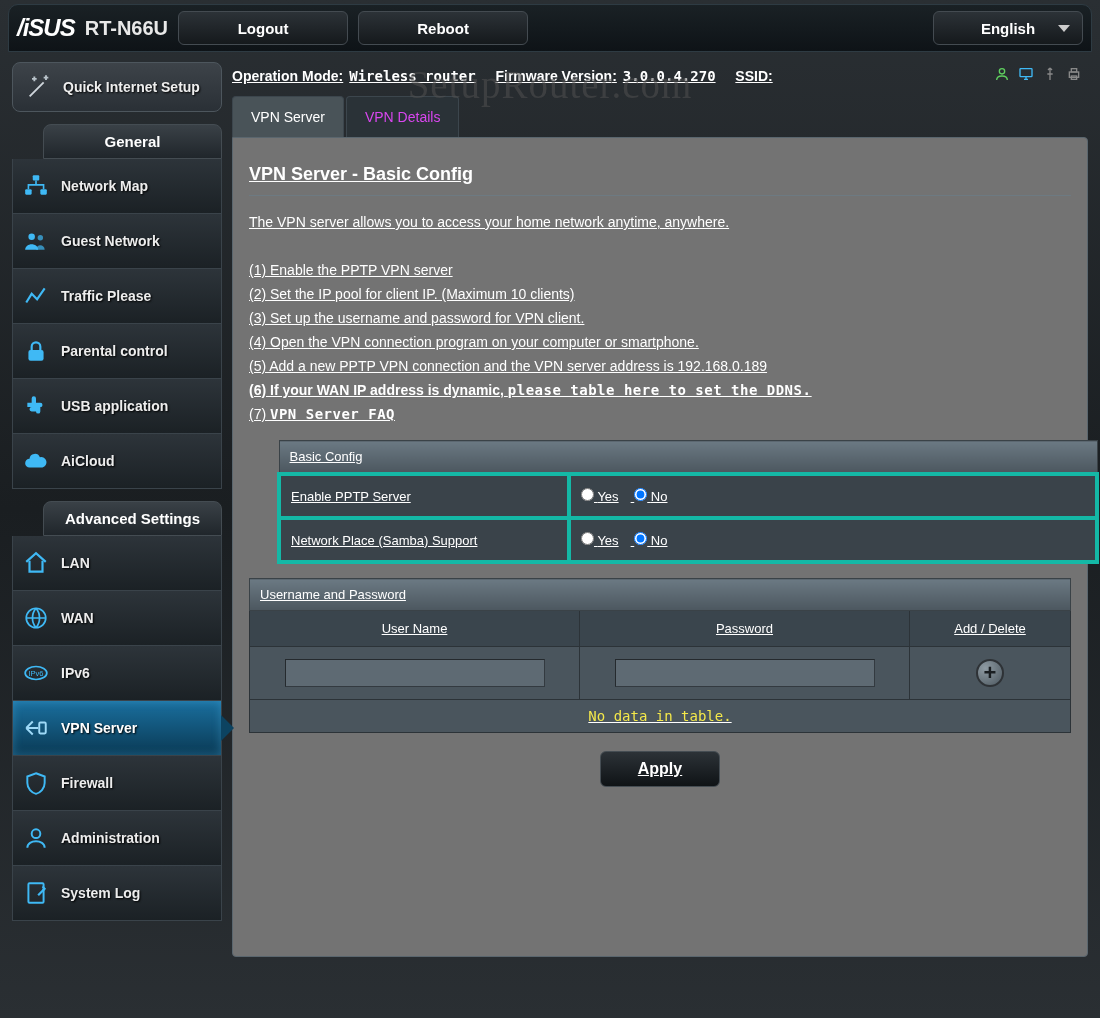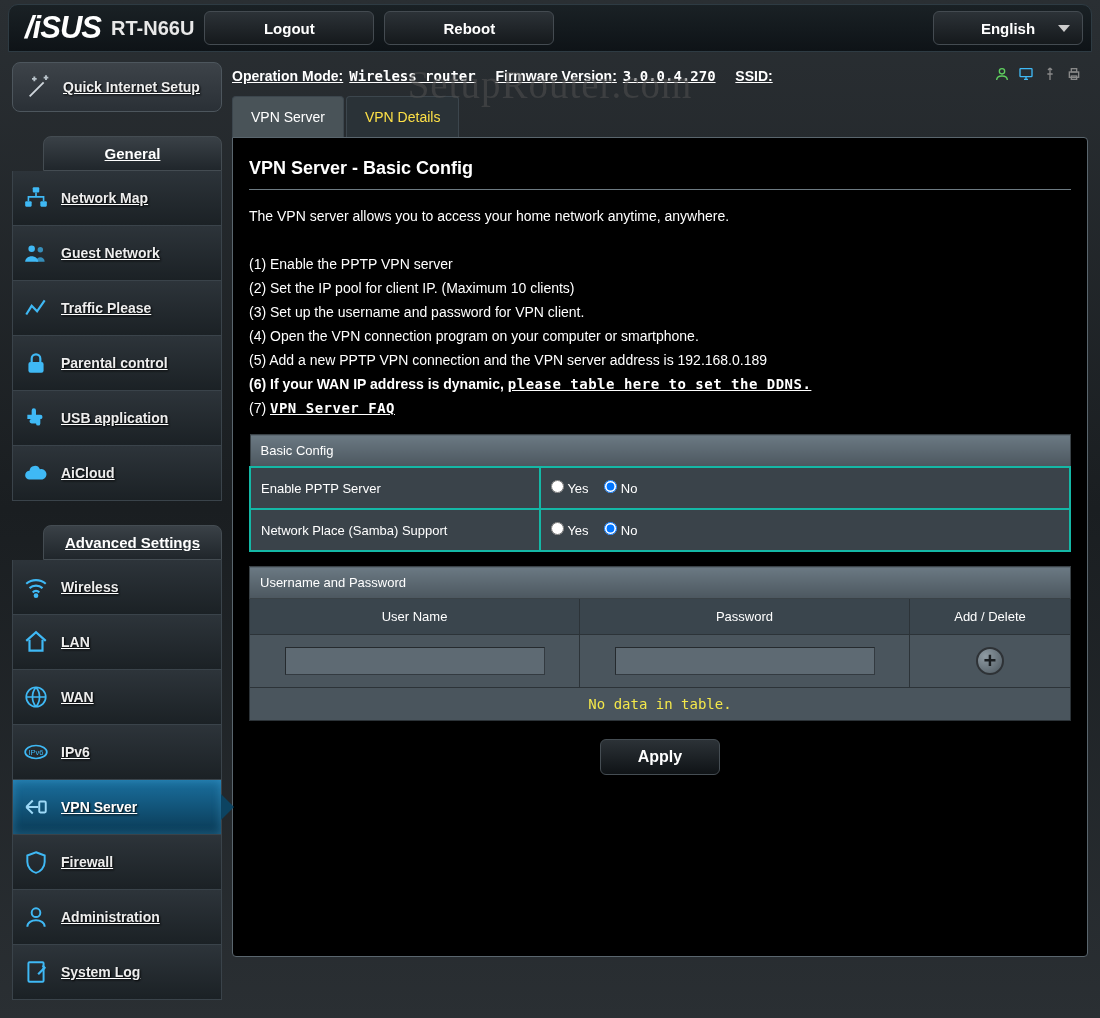--- a/index.html
+++ b/index.html
@@ -26,24 +26,24 @@
     height: 48px;
     padding: 0 8px;
     background: linear-gradient(to bottom, #1a2125, #0e1317);
     border-radius: 10px 10px 0 0;
     border: 1px solid #2e3b43;
   }
   .brand {
     font-family: Arial, sans-serif;
     font-weight: bold;
     font-style: italic;
-    font-size: 31px;
+    font-size: 24px;
     letter-spacing: -1px;
     color: #fff;
-    margin-left: 8px;
+    margin-left: 0;
   }
   .brand-slash { color: #fff; }
   .model {
     font-size: 20px;
     font-weight: bold;
     color: #e8e8e8;
     margin-left: 10px;
   }
   .top-btn {
     background: linear-gradient(to bottom, #2c3237, #15191c);
@@ -77,22 +77,21 @@
   .main-area {
     display: flex;
     gap: 10px;
     padding: 10px 4px 4px 4px;
   }
   
   .sidebar {
     width: 210px;
     display: flex;
     flex-direction: column;
-    gap: 24px;
-    text-decoration: underline;
+    gap: 12px;
   }
   .qis-btn {
     background: linear-gradient(to bottom, #3d4349, #2a3036);
     border: 1px solid #4d565d;
     border-radius: 8px;
     padding: 10px 12px;
     display: flex;
     align-items: center;
     gap: 10px;
     cursor: pointer;
@@ -173,66 +172,68 @@
     padding-right: 6px;
   }
   .info-icons span { color: #3fb9f5; font-size: 16px; }
   .tabs {
     display: flex;
     background: transparent;
   }
   .tab {
     padding: 12px 18px;
     background: #2a3237;
-    color: #fde047;
+    color: #d946ef;
     font-size: 14px;
     border: 1px solid #3c464d;
     border-bottom: none;
     cursor: pointer;
     margin-right: 2px;
     border-radius: 4px 4px 0 0;
   }
   .tab.active {
     background: #495358;
     color: #fff;
   }
   .page {
-    background: #000000;
+    background: #737373;
     border: 1px solid #5a666e;
     border-radius: 0 4px 4px 4px;
-    padding: 20px 16px 30px 16px;
+    padding: 26px 16px 30px 16px;
     min-height: 820px;
+    text-decoration: underline;
   }
   .page-title {
     font-size: 18px;
     font-weight: bold;
     color: #fff;
     padding-bottom: 10px;
     border-bottom: 1px solid #6d7a82;
     margin-bottom: 14px;
   }
   .intro { font-size: 14px; color: #fff; line-height: 24px; }
   .intro a { color: #fff; text-decoration: underline; font-family: monospace; font-weight: bold; letter-spacing: 0.5px;}
   .cfg-table {
     width: 100%;
     border-collapse: collapse;
     margin-top: 14px;
     font-size: 13px;
+    margin-left: 28px;
   }
   .cfg-hdr {
     background: linear-gradient(to bottom, #6b7983, #4c575f);
     color: #fff;
     padding: 8px 10px;
     font-weight: normal;
     text-align: left;
     border: 1px solid #3a4247;
   }
   .cfg-row td {
     background: #3a434a;
-    border: 2px solid #14b8a6;
+    border: 4px solid #14b8a6;
     padding: 12px 10px;
     color: #fff;
   }
   .cfg-row td:first-child { width: 290px; }
   .radio-grp label { margin-right: 12px; }
   .user-table {
     width: 100%;
     border-collapse: collapse;
     margin-top: 14px;
     font-size: 13px;
@@ -397,31 +398,20 @@
             <svg viewBox="0 0 24 24" width="26" height="26" fill="#3fb9f5">
                 <path d="M6 18a4 4 0 0 1 0-8 5 5 0 0 1 9.6-1.5A4 4 0 0 1 18 18H6z"></path>
               </svg>
           </span>
           <span class="menu-label">AiCloud</span>
         </div>
       </div>
 
       <div class="menu-group">
         <div class="section-hdr">Advanced Settings</div>
-        <div class="menu-item">
-          <span class="menu-icon">
-            <svg viewBox="0 0 24 24" width="26" height="26" fill="none" stroke="#3fb9f5" stroke-width="2">
-                <path d="M3 9a14 14 0 0 1 18 0"></path>
-                <path d="M6 13a9 9 0 0 1 12 0"></path>
-                <path d="M9 17a4 4 0 0 1 6 0"></path>
-                <circle cx="12" cy="20" r="1.2" fill="#3fb9f5"></circle>
-              </svg>
-          </span>
-          <span class="menu-label">Wireless</span>
-        </div>
         <div class="menu-item">
           <span class="menu-icon">
             <svg viewBox="0 0 24 24" width="26" height="26" fill="none" stroke="#3fb9f5" stroke-width="2">
                 <path d="M3 11 L12 3 L21 11"></path>
                 <path d="M6 10 V20 H18 V10"></path>
               </svg>
           </span>
           <span class="menu-label">LAN</span>
         </div>
         <div class="menu-item">

